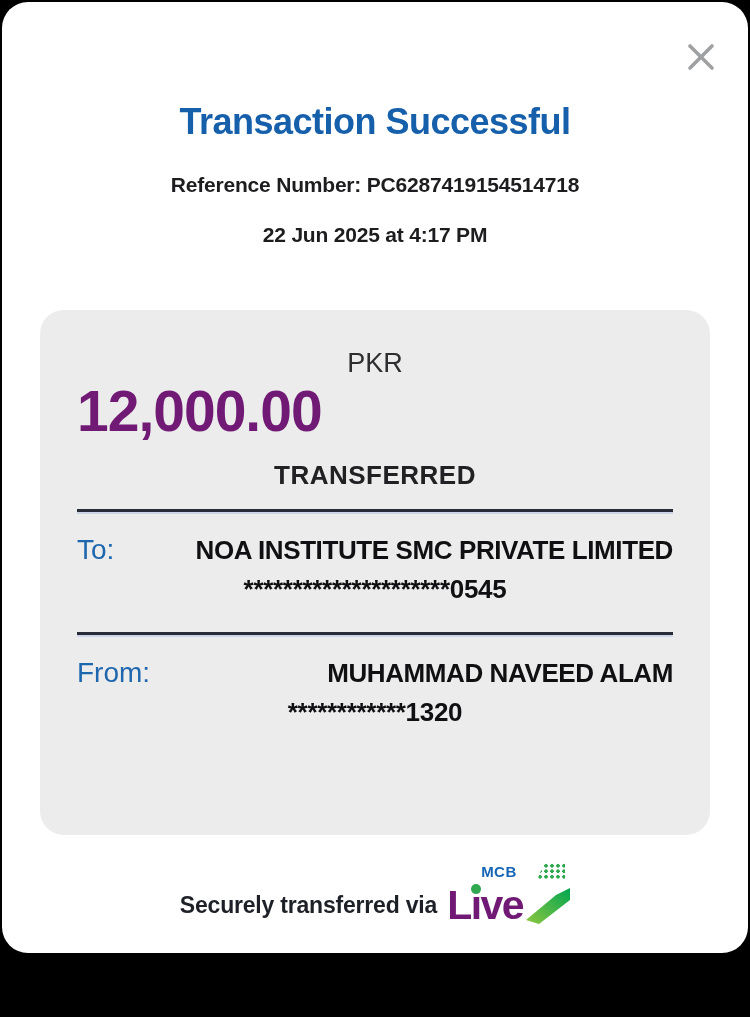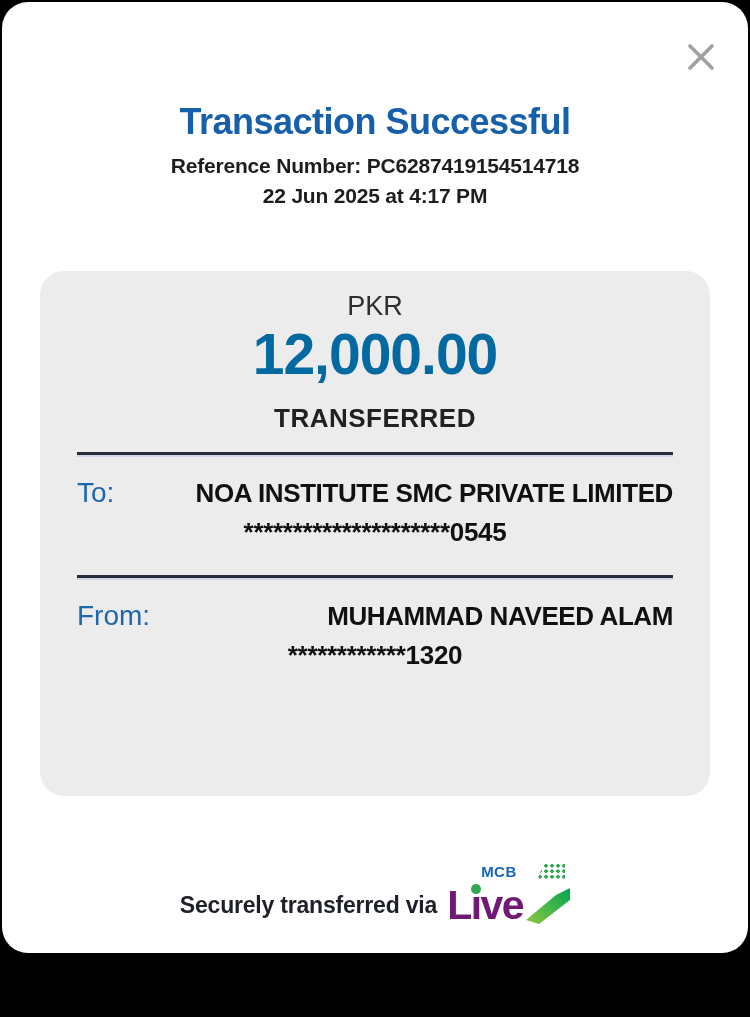--- a/index.html
+++ b/index.html
@@ -35,43 +35,43 @@
     color: #165FAB;
     letter-spacing: -0.5px;
     line-height: 1.1;
   }
   .meta {
     font-size: 21px;
     font-weight: 600;
     color: #1d1d1f;
     letter-spacing: -0.2px;
   }
-  .meta.ref { margin-top: 12px; }
-  .meta.date { margin-top: 6px; }
+  .meta.ref { margin-top: 31px; }
+  .meta.date { margin-top: 26px; }
 
   .card {
     width: 670px;
     height: 525px;
     margin: 63px auto 0;
     background: #ECECEC;
     border-radius: 24px;
-    padding: 20px 37px 0;
+    padding: 38px 37px 0;
     box-sizing: border-box;
   }
   .currency {
     text-align: center;
     font-size: 27px;
     font-weight: 400;
     color: #2e2e30;
   }
   .amount {
-    text-align: center;
+    text-align: left;
     font-size: 57px;
     font-weight: 800;
-    color: #0369a1;
+    color: #701a75;
     letter-spacing: -1px;
     margin-top: 3px;
     line-height: 1.05;
   }
   .status {
     text-align: center;
     font-size: 26px;
     font-weight: 700;
     color: #212124;
     letter-spacing: 0.5px;

